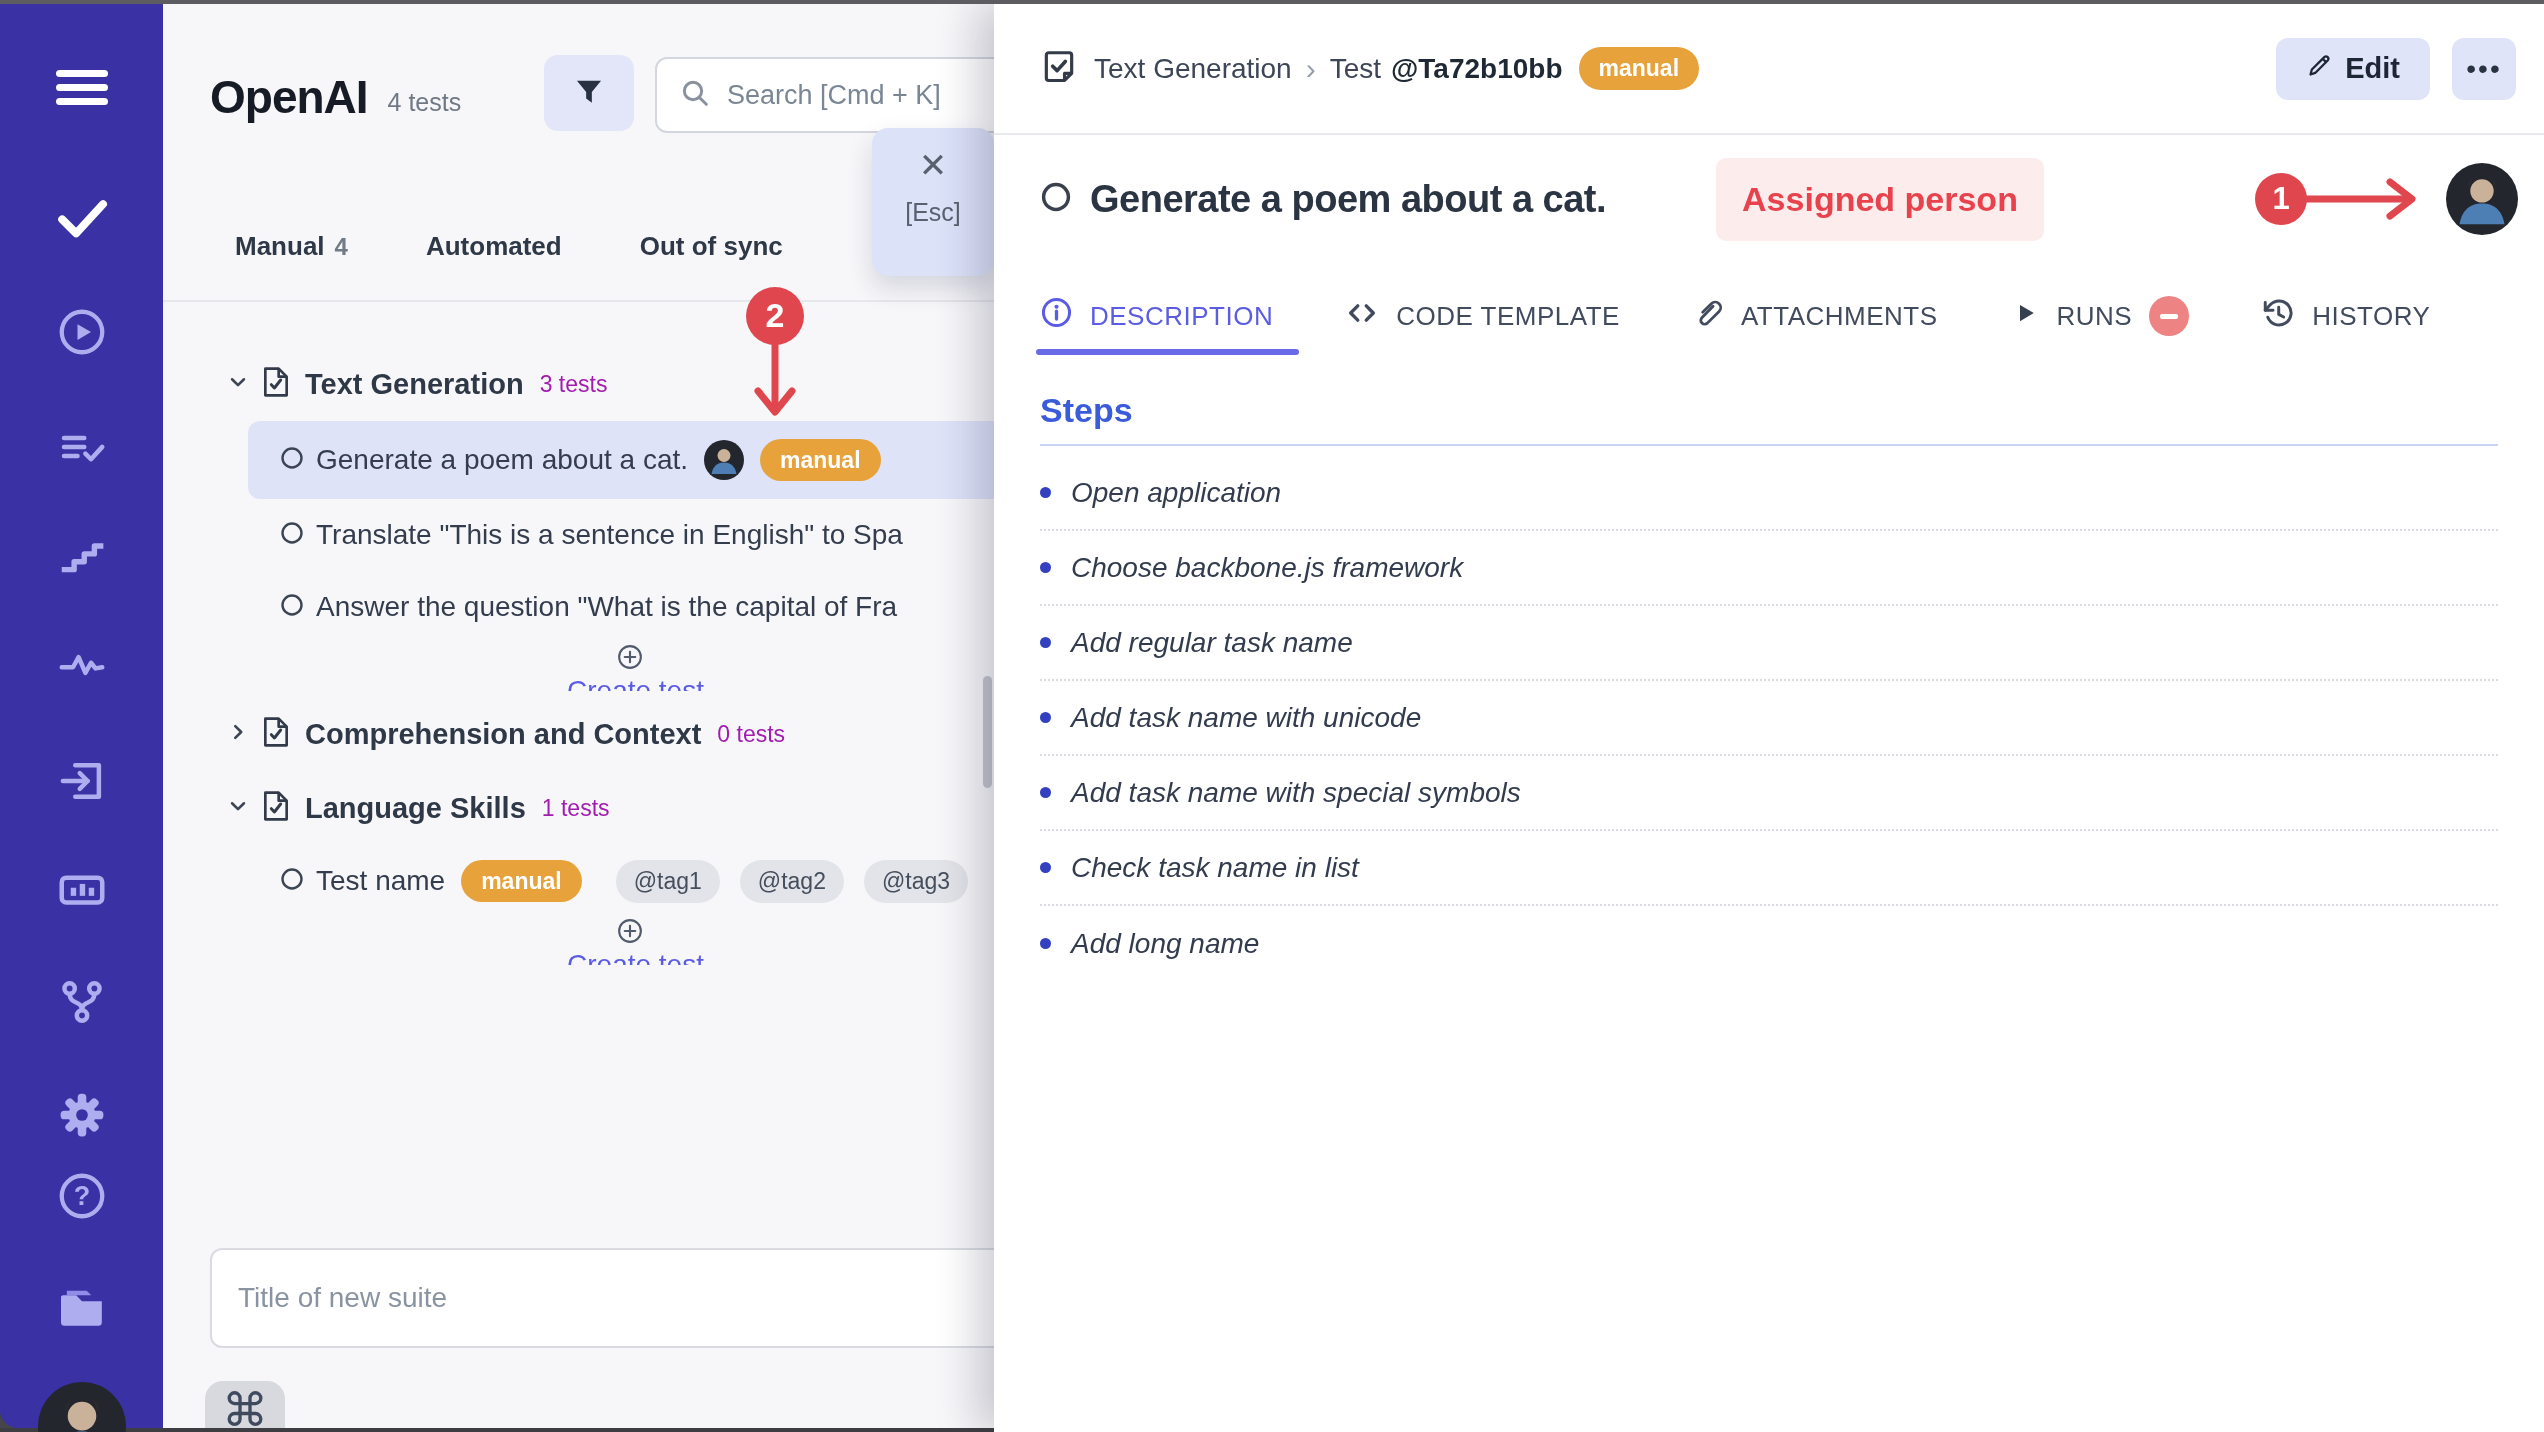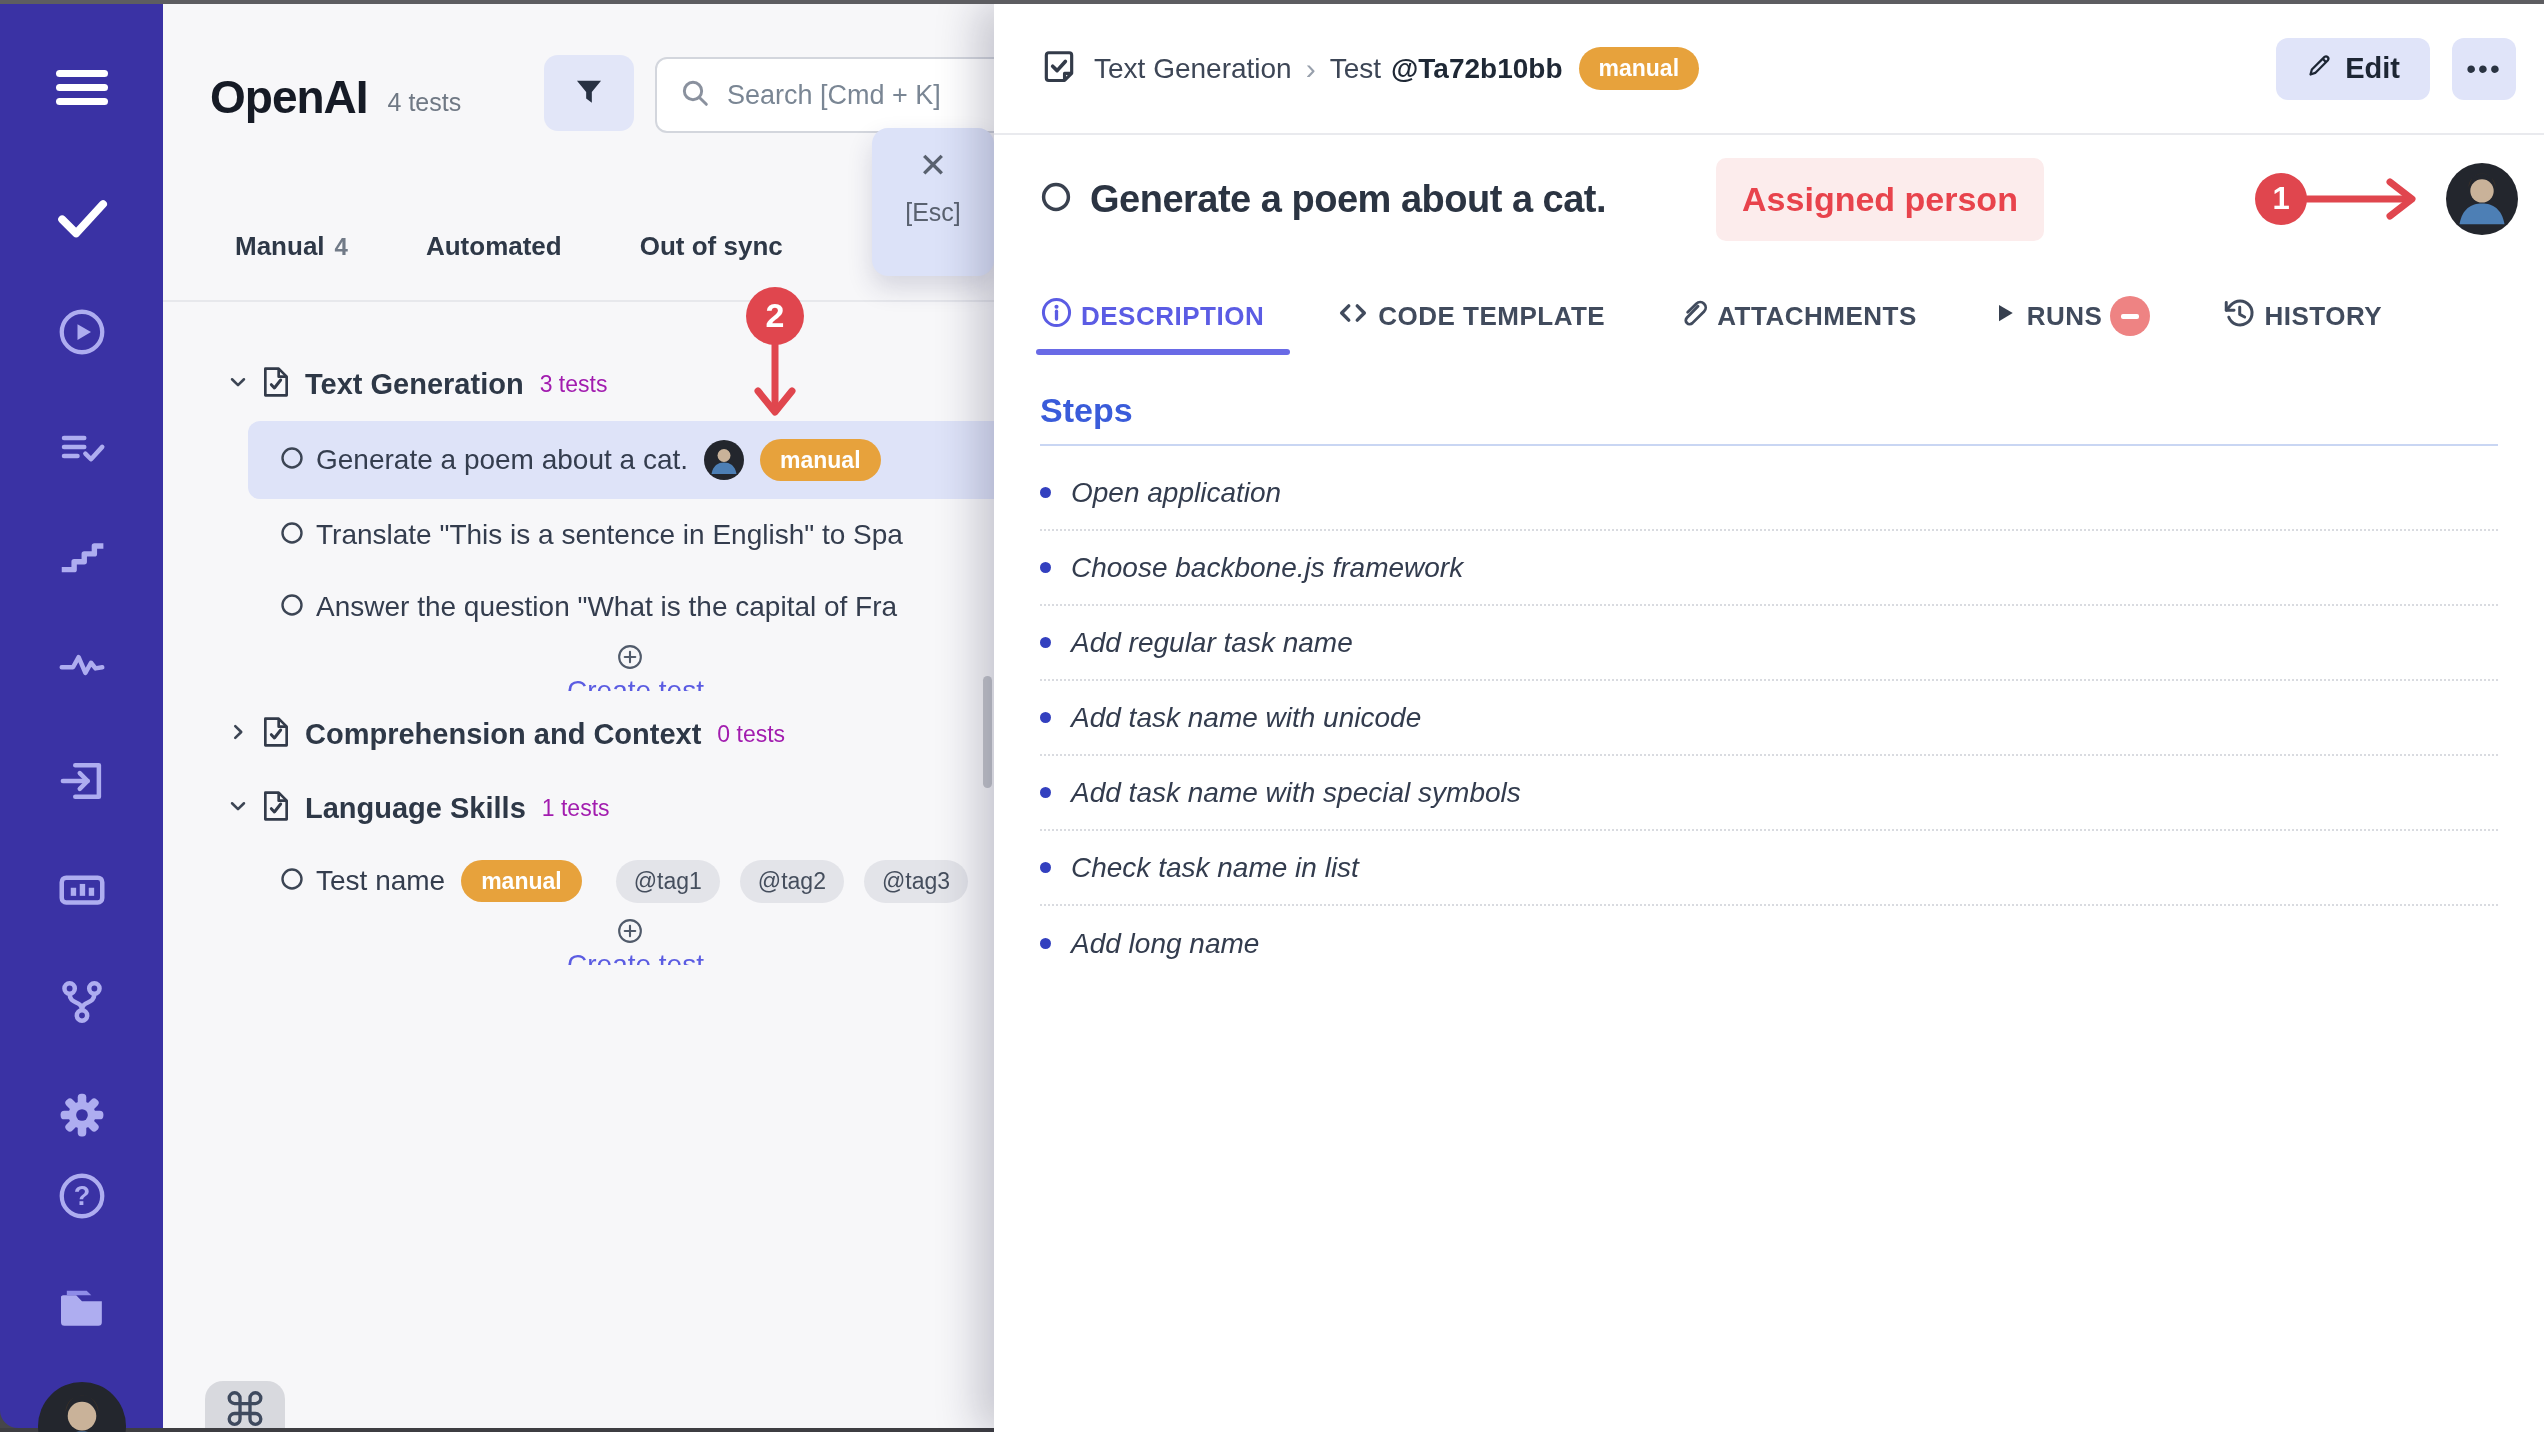--- a/index.html
+++ b/index.html
@@ -74,21 +74,21 @@
   .edit-btn { height:62px; padding:0 30px; border:none; border-radius:12px; background:#e0e4f9; display:flex; align-items:center; gap:12px; font-size:29px; font-weight:600; color:#1d2634; cursor:pointer; font-family:"Liberation Sans",sans-serif; }
   .more-btn { width:64px; height:62px; border:none; border-radius:12px; background:#e0e4f9; font-size:28px; letter-spacing:2px; color:#2a3342; cursor:pointer; line-height:1; }
 
   .dp-title-row { display:flex; align-items:center; margin-top:28px; padding:0 26px 0 46px; height:72px; }
   .dp-title { font-size:38px; font-weight:700; color:#2b3442; margin-left:18px; letter-spacing:-0.5px; }
   .assigned-chip { margin-left:110px; padding:22px 26px; background:#fcecec; border-radius:10px; font-size:34px; font-weight:700; color:#e8434c; white-space:nowrap; }
   .m1-group { margin-left:auto; display:flex; align-items:center; }
   .dp-avatar { width:72px; height:72px; margin-left:10px; }
 
   .dp-tabs { display:flex; align-items:center; gap:72px; margin-top:42px; padding:0 46px; height:78px; }
-  .dp-tab { position:relative; height:78px; display:flex; align-items:center; gap:8px; font-size:26px; font-weight:700; letter-spacing:.5px; color:#414b5d; cursor:pointer; }
+  .dp-tab { position:relative; height:78px; display:flex; align-items:center; gap:17px; font-size:26px; font-weight:400; letter-spacing:.5px; color:#414b5d; cursor:pointer; }
   .dp-tab.active { color:#5b5ce4; }
   .dp-tab.active::after { content:""; position:absolute; left:-4px; right:-26px; bottom:0; height:6px; background:#696ae6; border-radius:4px; }
   .runs-badge { width:40px; height:40px; border-radius:50%; background:#ee8383; display:flex; align-items:center; justify-content:center; }
   .runs-badge i { display:block; width:18px; height:5px; background:#fff; border-radius:2px; }
 
   .dp-body { padding:0 46px; }
   .steps-title { margin-top:36px; font-size:34px; font-weight:700; color:#3a5cda; }
   .steps-rule { margin-top:14px; height:2px; background:#c9d6f3; }
   .steps-list { margin-top:10px; }
   .step { height:75px; display:flex; align-items:center; gap:20px; border-bottom:2px dotted #d9dbe0; }
@@ -329,20 +329,21 @@
 
     <div class="trow row-create">
       <span class="plus"><svg width="28" height="28" viewBox="0 0 24 24" fill="none" stroke="#515b6b" stroke-width="1.8" stroke-linecap="round">
             <circle cx="12" cy="12" r="9.3"></circle>
             <line x1="12" y1="7.5" x2="12" y2="16.5"></line>
             <line x1="7.5" y1="12" x2="16.5" y2="12"></line>
           </svg></span>
       <a class="create-link" href="#">Create test</a>
     </div>
 
+    <input type="text" class="suite-input" placeholder="Title of new suite" style="">
   </div>
 
   <div class="cmd-chip">
       <span>⌘</span>
     </div>
   <div class="lp-scrollbar"></div>
 
   <svg class="marker2" width="68" height="150" viewBox="0 0 68 150">
     <circle cx="34" cy="30" r="29" fill="#e0464e"></circle>
     <text x="34" y="41" text-anchor="middle" font-size="34" font-weight="bold" fill="#ffffff" font-family="Liberation Sans, sans-serif">2</text>

